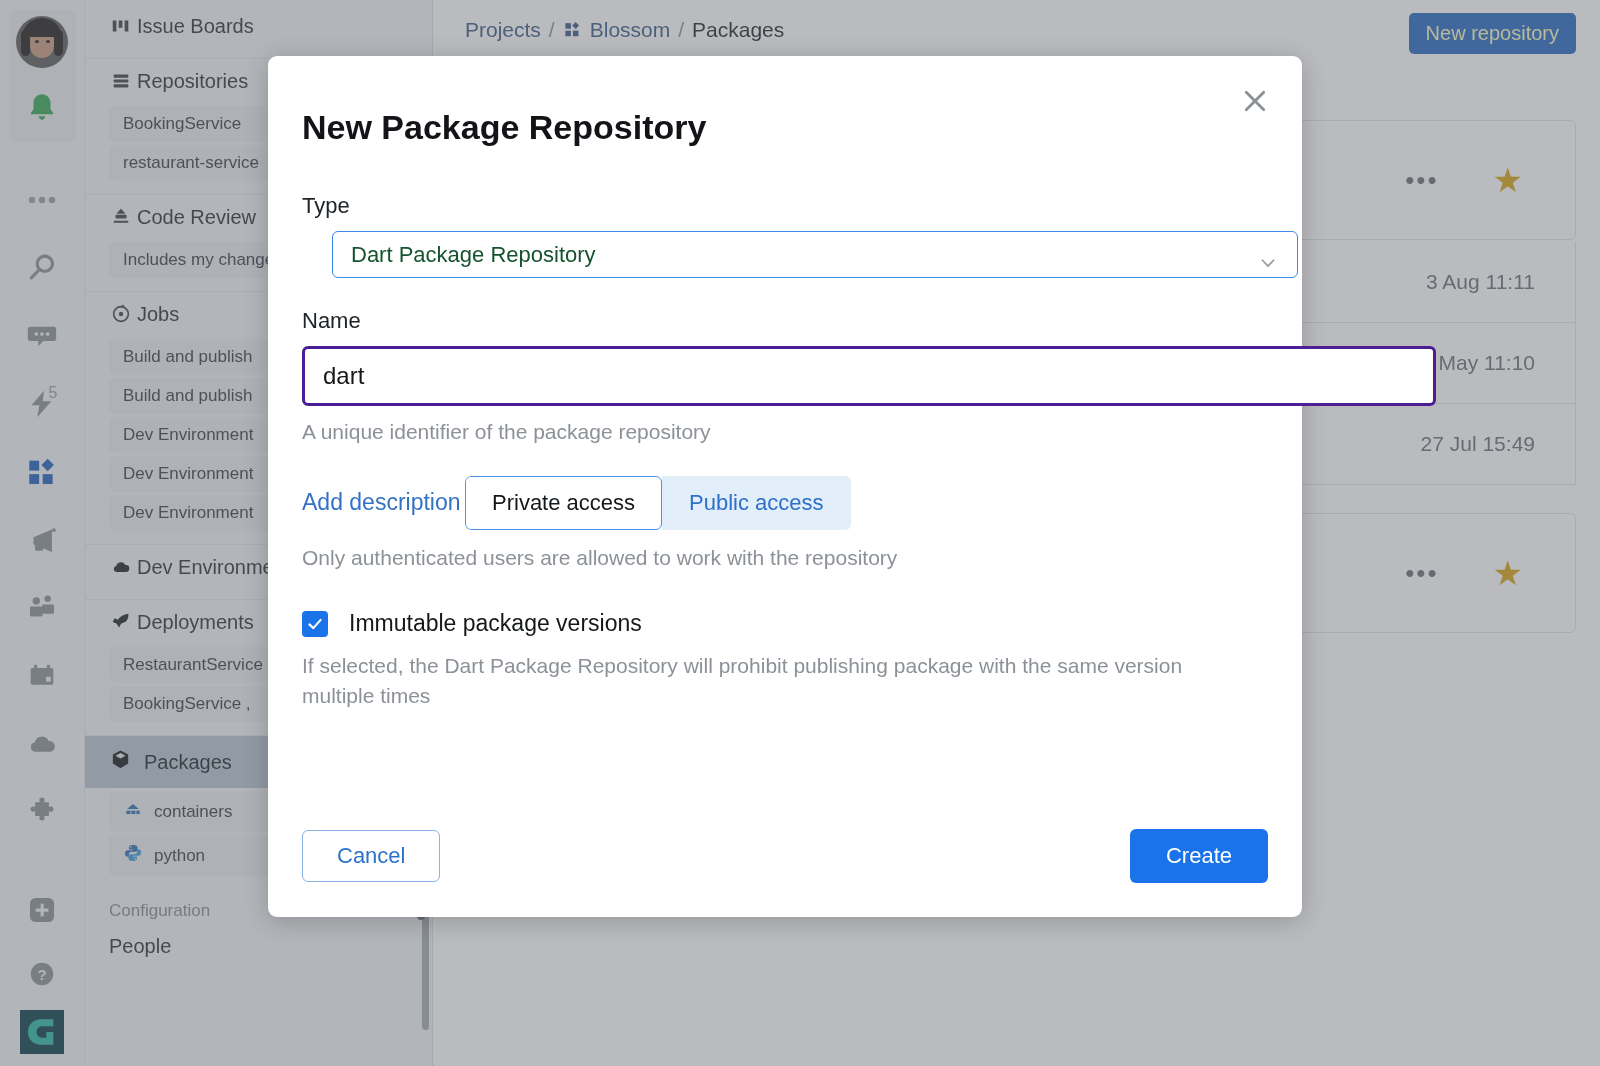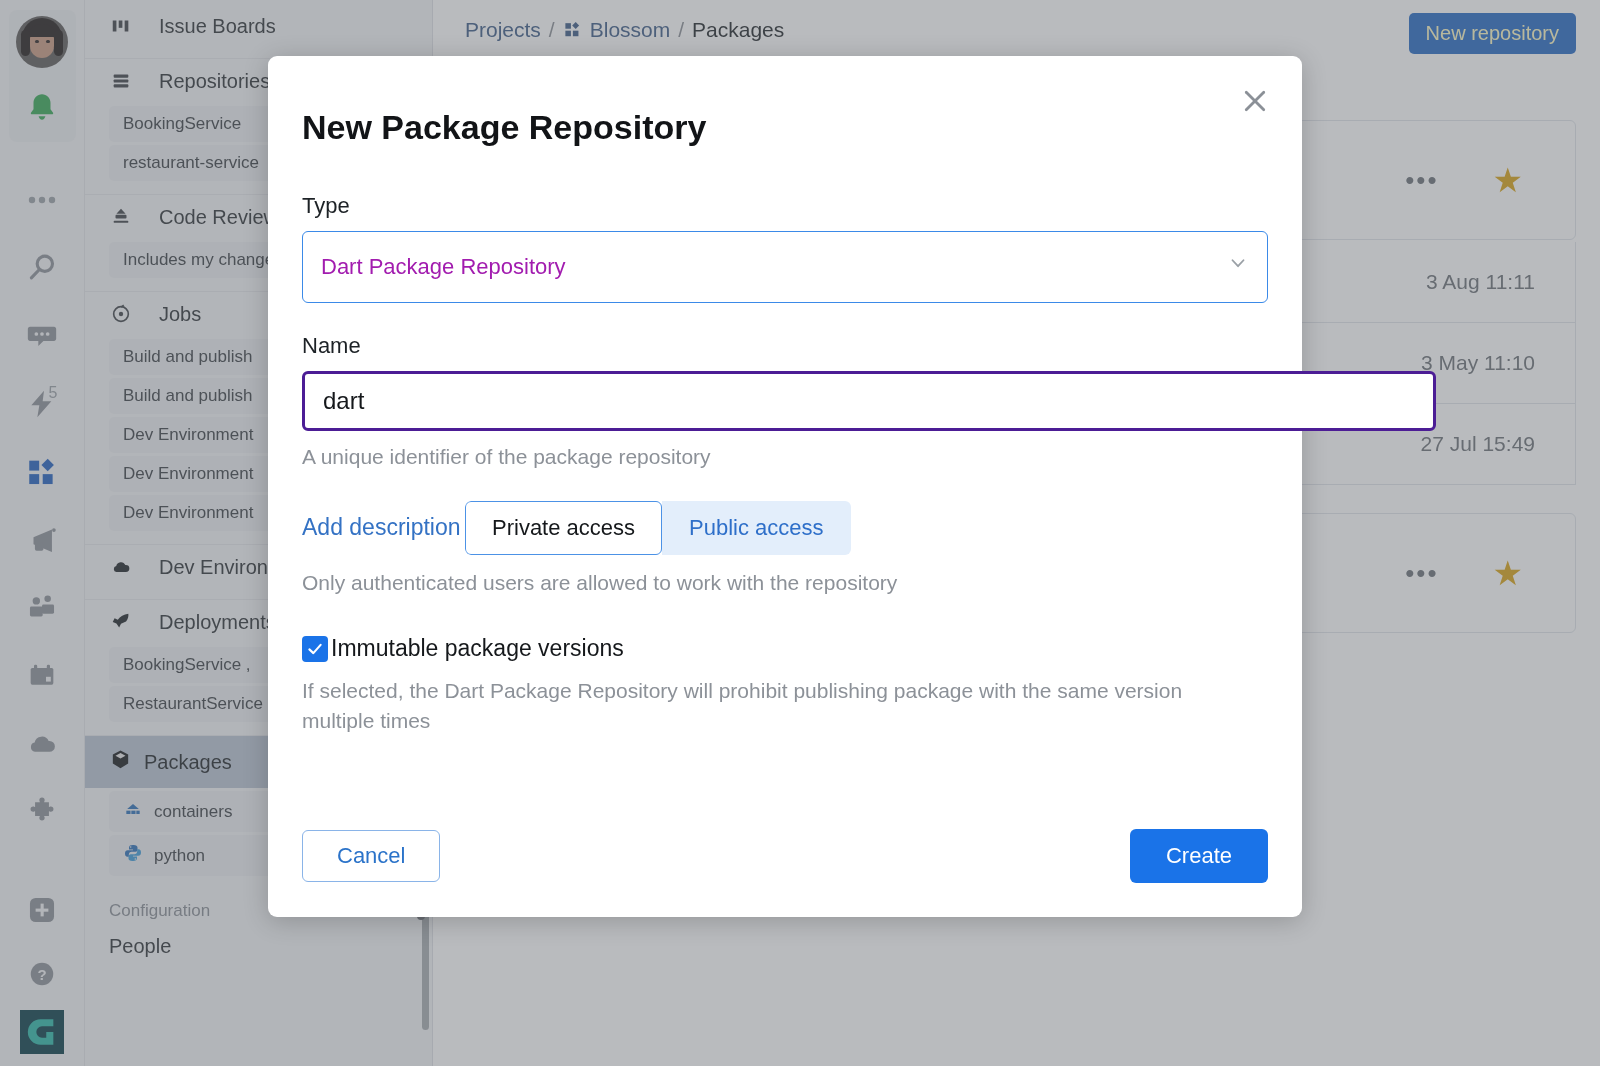--- a/index.html
+++ b/index.html
@@ -85,21 +85,21 @@
     background: #f3f4f6;
     border-right: 1px solid #dfe1e5;
     height: 1066px;
     overflow: hidden;
     position: relative;
     padding-top: 2px;
   }
   .nav-group { border-bottom: 1px solid #e3e6ea; padding: 0 0 10px 0; }
   .nav-group:first-child { padding-top: 2px; }
   .nav-head {
-    display: flex; align-items: center; gap: 26px;
+    display: flex; align-items: center; gap: 4px;
     padding: 10px 18px 10px 24px;
     font-size: 20px; color: #2b3034;
   }
   .nav-head .nhicon { width: 24px; height: 24px; display:flex; align-items:center; justify-content:center; flex:0 0 24px;}
   .nav-sub {
     margin: 3px 16px 3px 24px;
     padding: 8px 14px;
     font-size: 17px;
     color: #3a3f44;
     background: #ebedf0;
@@ -184,26 +184,26 @@
     width: 42px; height: 42px;
     display: flex; align-items: center; justify-content: center;
     background: none; border: none; cursor: pointer;
   }
   .modal-title {
     font-size: 34px; font-weight: bold; color: #121417;
     margin: 0 0 46px 0;
   }
   .field-label { font-size: 22px; color: #1d2226; margin-bottom: 12px; }
   .select-box {
-    width: 966px; height: 72px;
+    width: 966px; height: 47px;
     border: 1.5px solid #3b8ae8; border-radius: 6px;
     display: flex; align-items: center;
     padding: 0 18px;
-    font-size: 22px; color: #a21caf;
-    position: relative; background: #fff;
+    font-size: 22px; color: #14532d;
+    position: relative; background: #fff; margin-left: 30px;
   }
   .select-box .chev { position: absolute; right: 18px; top: 20px; }
   .text-input {
     width: 1134px; height: 60px;
     border: 3px solid #4c1d95; border-radius: 6px;
     padding: 0 18px; font-size: 24px; color: #15181b;
     font-family: "Liberation Sans", sans-serif;
     background: #fff; outline: none;
   }
   .helper-text { font-size: 21px; color: #8c9198; margin-top: 14px; }
@@ -217,21 +217,21 @@
   }
   .seg {
     font-size: 22px; padding: 13px 26px;
     background: #e3eefb; color: #2e6fc9; cursor: pointer;
     border: 1.5px solid transparent;
   }
   .seg.active {
     background: #ffffff; color: #15181b;
     border: 1.5px solid #4c92e6; border-radius: 6px;
   }
-  .checkbox-row { margin-top: 40px; display: flex; align-items: center; gap: 3px; }
+  .checkbox-row { margin-top: 40px; display: flex; align-items: center; gap: 21px; }
   .cbox {
     width: 26px; height: 26px; border-radius: 4px;
     background: #1a73e8; display: flex; align-items: center; justify-content: center;
     flex: 0 0 26px;
   }
   .cbox-label { font-size: 23px; color: #15181b; }
   .modal-footer {
     position: absolute; left: 34px; right: 34px; bottom: 34px;
     display: flex; align-items: center; justify-content: space-between;
   }
@@ -447,22 +447,22 @@
 
     <div class="nav-group">
       <div class="nav-head">
         <span class="nhicon">
           <svg width="22" height="22" viewBox="0 0 24 24">
               <path fill="#1d2226" d="M20 3c-5 .5-9 3-11.5 6.5L5 8 3 12l4 1.5L10 18l2-4 5.5-2.5C19.5 9 20.5 6 20 3z"></path>
             </svg>
         </span>
         <span>Deployments</span>
       </div>
+      <div class="nav-sub">RestaurantService</div>
       <div class="nav-sub">BookingService ,</div>
-      <div class="nav-sub">RestaurantService</div>
     </div>
 
     <div class="nav-item-selected">
       <span class="nhicon">
         <svg width="23" height="23" viewBox="0 0 24 24">
             <path fill="#15181b" d="M12 2.6l8 4.2v9.4L12 21l-8-4.8V6.8z"></path>
             <path fill="#ffffff" opacity=".9" d="M12 5.3l5.2 2.7L12 11 6.8 8z"></path>
           </svg>
       </span>
       <span>Packages</span>

